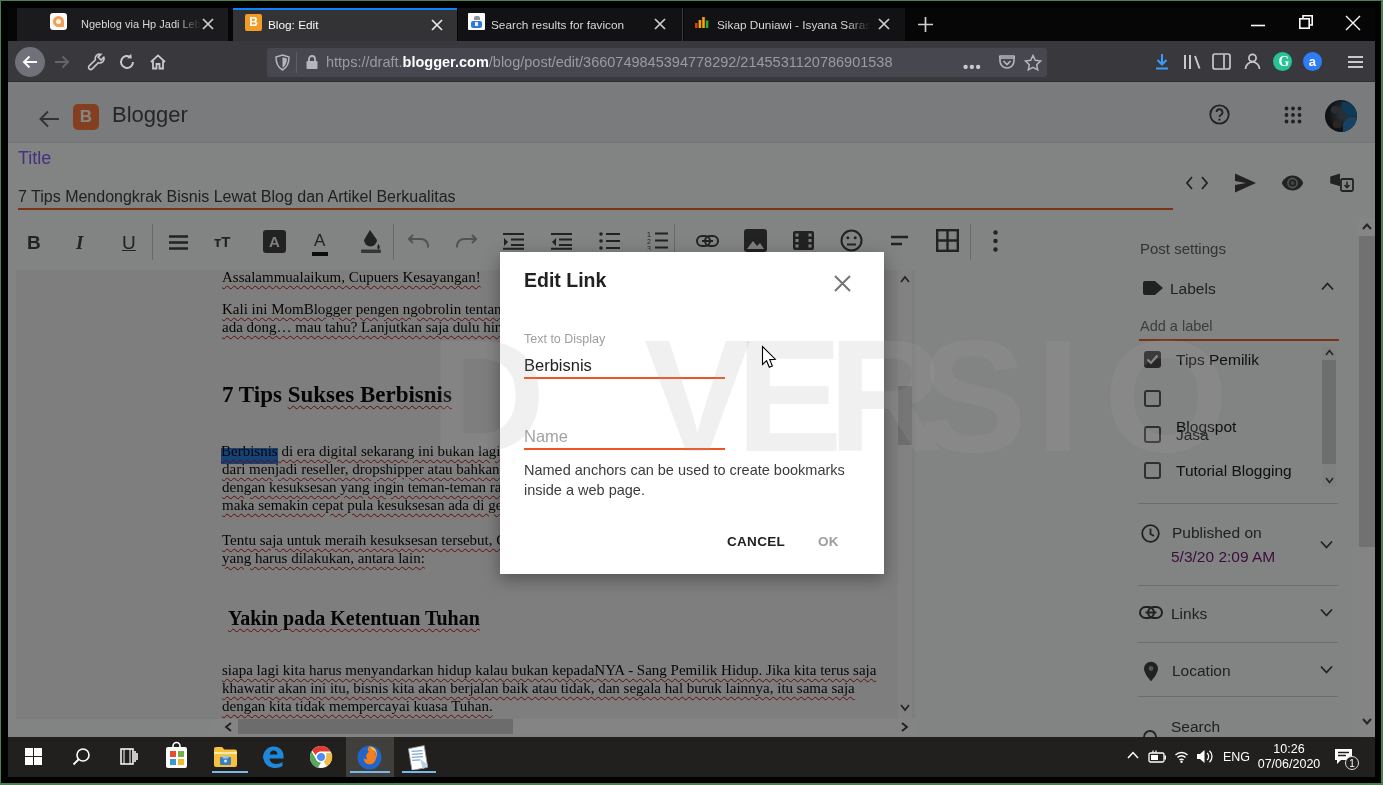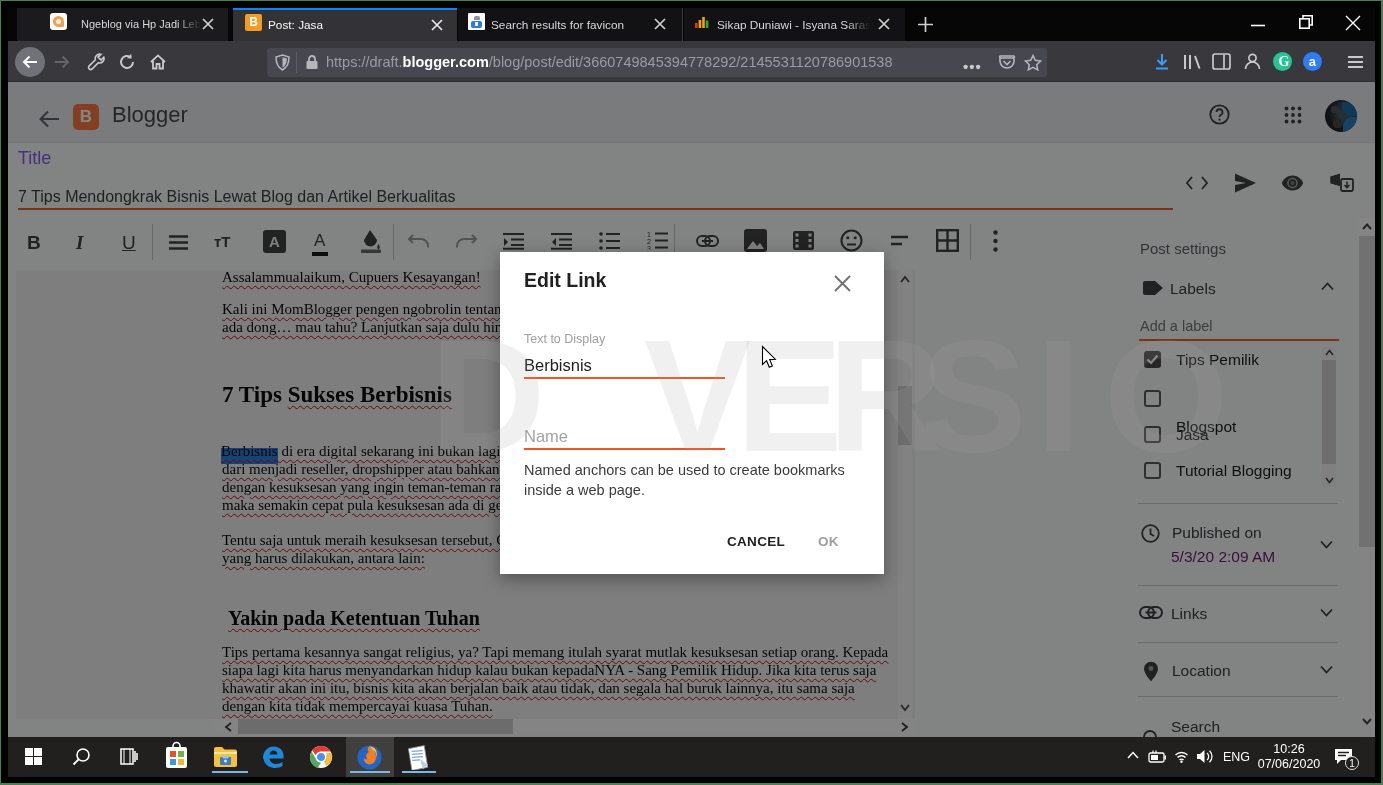--- a/index.html
+++ b/index.html
@@ -41,21 +41,21 @@
       <div class="abs" style="left:3px;top:3px;width:11px;height:11px;border-radius:6px 6px 1px 6px;background:#f0a05a;"></div>
       <div class="abs" style="left:6px;top:6px;width:5px;height:5px;border-radius:3px;background:#fdf3e3;"></div>
     </div>
     <span class="ttl" style="left:64px;width:120px;font-size:11px;-webkit-mask-image:linear-gradient(90deg,#000 80%,transparent);">Ngeblog via Hp Jadi Lebih Muda</span>
     <svg class="tclose" style="left:184px;" viewBox="0 0 14 14">
         <path d="M2 2 L12 12 M12 2 L2 12" stroke="#cfcfd2" stroke-width="1.7"></path>
       </svg>
   </div>
   <div class="tab" style="left:233px;width:224px;background:#333336;border-top:2px solid #0a84ff;color:#f9f9fa;">
     <div class="abs" style="left:12px;top:4px;width:17px;height:17px;background:#f49b25;border-radius:2px;color:#fff;font-size:12px;font-weight:bold;text-align:center;line-height:17px;">B</div>
-    <span class="ttl" style="left:35px;top:8px;">Post: Jasa</span>
+    <span class="ttl" style="left:35px;top:8px;">Blog: Edit</span>
     <svg class="tclose" style="left:197px;top:8px;" viewBox="0 0 14 14">
         <path d="M2 2 L12 12 M12 2 L2 12" stroke="#e8e8ea" stroke-width="1.7"></path>
       </svg>
   </div>
   <div class="tab" style="left:458px;width:225px;background:#121214;border-right:1px solid #3a3a3e;">
     <div class="abs" style="left:10px;top:5px;width:17px;height:17px;background:#fdfdfd;border-radius:1px;">
       <div class="abs" style="left:5.5px;top:2.5px;width:6px;height:4px;background:#8b95a1;border-radius:2px 2px 0 0;"></div>
       <div class="abs" style="left:3px;top:7.5px;width:11px;height:7px;background:#2d7dd2;border-radius:2px;"></div>
       <div class="abs" style="left:7px;top:9px;width:3px;height:4px;background:#e8eef5;"></div>
     </div>
@@ -306,21 +306,20 @@
       <div class="cl sq" style="left:214px;top:237px;">ada dong… mau tahu? Lanjutkan saja dulu hingga akhir artikel berikut ini ya teman</div>
       <div class="cl" style="left:214px;top:300px;font-size:23px;font-weight:bold;">7 Tips <span class="sq">Sukses Berbisnis</span></div>
       <div class="abs" style="left:213px;top:366px;width:57px;height:16px;background:#2f7fe2;"></div>
       <div class="cl" style="left:213px;top:360.5px;"><span class="sq">Berbisnis</span><span class="sq"> di era digital sekarang ini bukan lagi hal yang sulit. Mulai</span></div>
       <div class="cl sq" style="left:214px;top:378.5px;">dari menjadi reseller, dropshipper atau bahkan membuka toko online sendiri</div>
       <div class="cl sq" style="left:214px;top:396.5px;">dengan kesuksesan yang ingin teman-teman raih. Semakin besar usahanya</div>
       <div class="cl sq" style="left:214px;top:414.5px;">maka semakin cepat pula kesuksesan ada di genggaman.</div>
       <div class="cl sq" style="left:214px;top:449.5px;">Tentu saja untuk meraih kesuksesan tersebut, Cupuers harus tahu apa saja</div>
       <div class="cl sq" style="left:214px;top:467.5px;">yang harus dilakukan, antara lain:</div>
       <div class="cl sq" style="left:220px;top:524.5px;font-size:20px;font-weight:bold;">Yakin pada Ketentuan Tuhan</div>
-      <div class="cl sq" style="left:214px;top:562px;">Tips pertama kesannya sangat religius, ya? Tapi memang itulah syarat mutlak kesuksesan setiap orang. Kepada</div>
       <div class="cl sq" style="left:214px;top:580px;">siapa lagi kita harus menyandarkan hidup kalau bukan kepadaNYA - Sang Pemilik Hidup. Jika kita terus saja</div>
       <div class="cl sq" style="left:214px;top:616px;">dengan kita tidak mempercayai kuasa Tuhan.</div>
       <div class="cl sq" style="left:214px;top:598px;">khawatir akan ini itu, bisnis kita akan berjalan baik atau tidak, dan segala hal buruk lainnya, itu sama saja</div>
     </div>
 
     <div class="abs" style="left:890px;top:188px;width:14px;height:449px;background:#fafafa;"></div>
     <svg class="abs" style="left:892px;top:193px;" width="10" height="8" viewBox="0 0 10 8">
         <path d="M1 7 L5 2 L9 7" fill="none" stroke="#4a4a4a" stroke-width="1.8"></path>
       </svg>
     <div class="abs" style="left:890px;top:304px;width:14px;height:59px;background:#d2d2d2;"></div>

